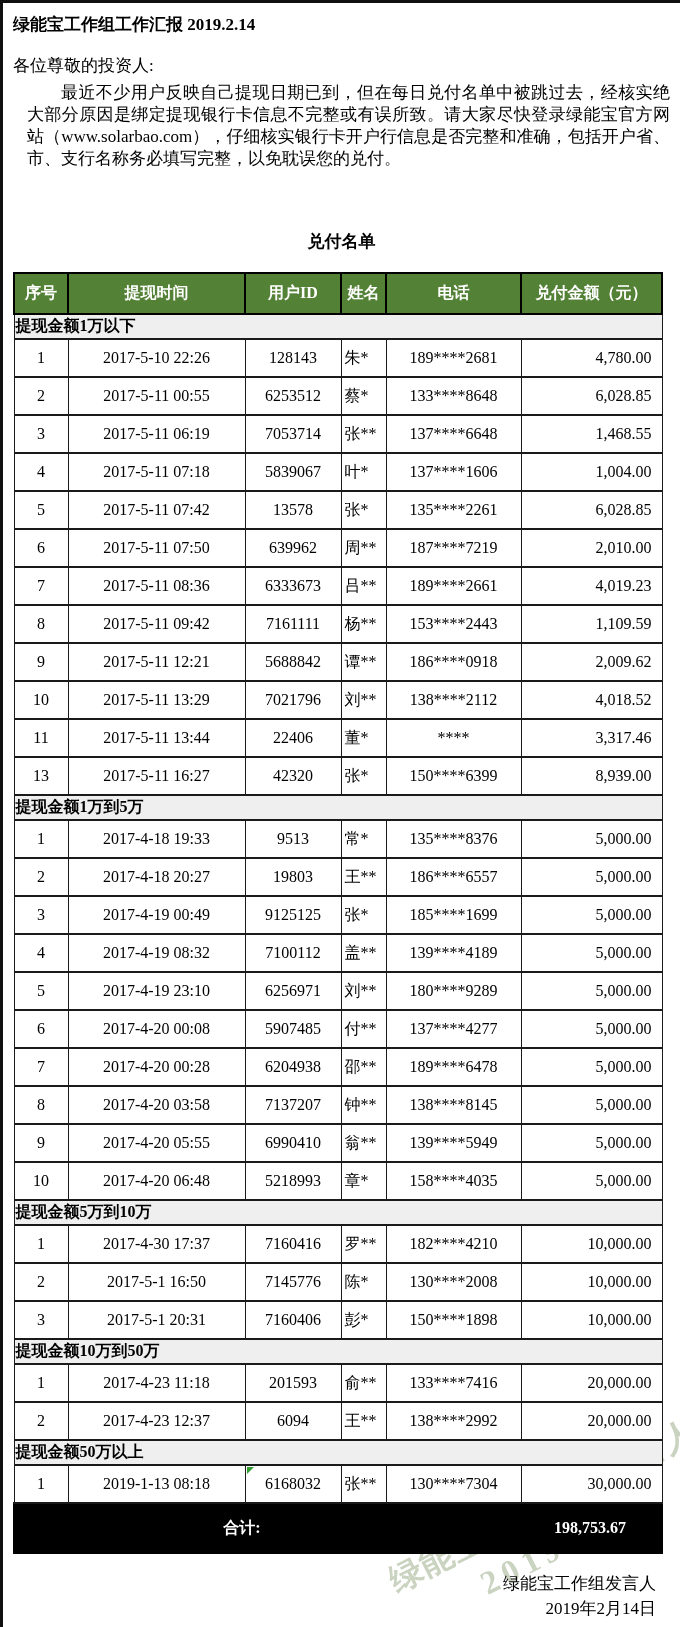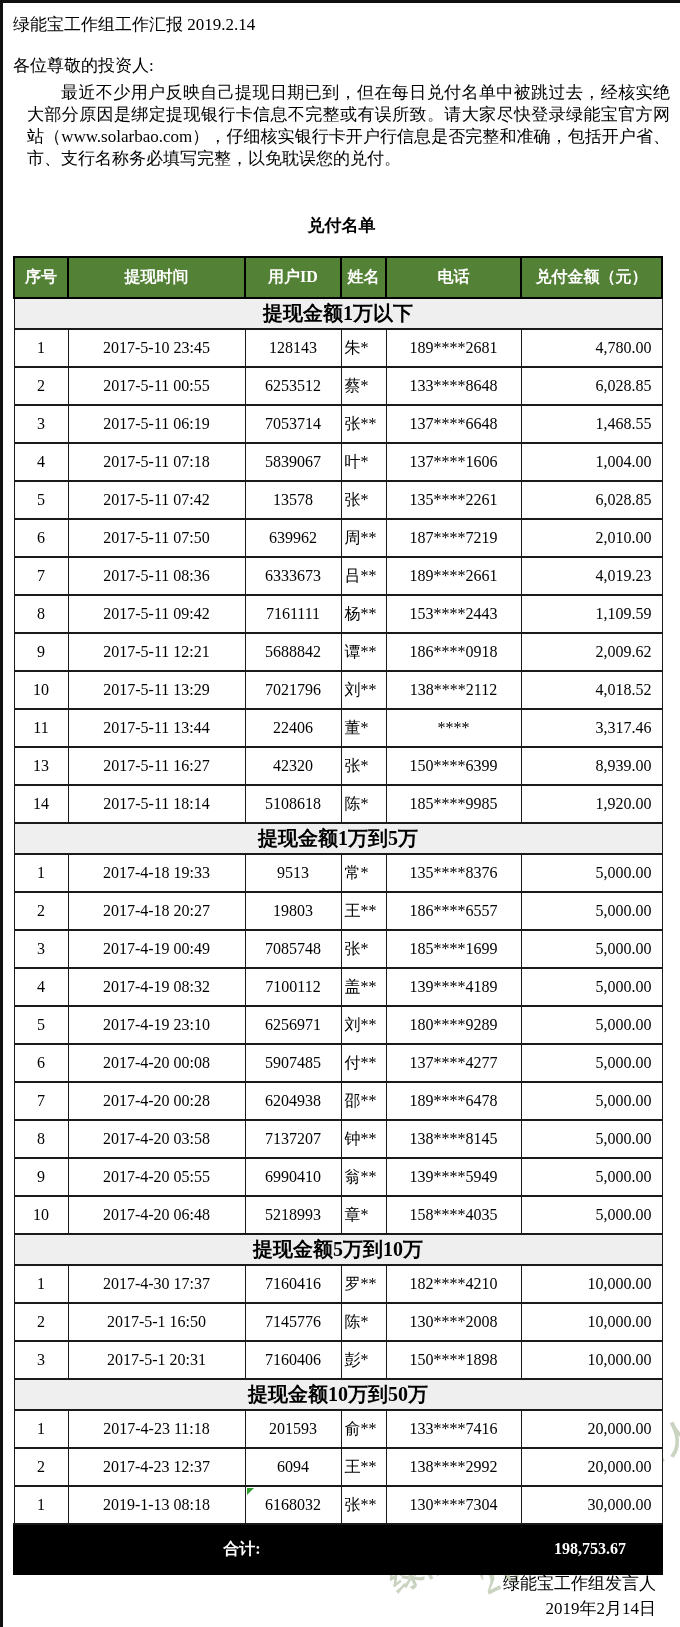--- a/index.html
+++ b/index.html
@@ -3,37 +3,37 @@
 <meta charset="utf-8">
 <style>
   html,body{margin:0;padding:0;}
   body{
     width:680px;height:1627px;position:relative;overflow:hidden;
     background:#ffffff;color:#000;
     border-top:3px solid #101010;border-left:3px solid #101010;
     box-sizing:border-box;
     font-family:"Liberation Serif","DejaVu Serif",serif;
   }
-  .doc-title{margin:10px 0 0 10px;font-size:17px;font-weight:normal;}
+  .doc-title{margin:10px 0 0 10px;font-size:17px;font-weight:bold;}
   .salutation{margin:18px 0 0 10px;font-size:17px;}
   .intro{margin:5px 10px 0 24px;font-size:17px;line-height:22px;text-indent:2em;text-align:justify;}
-  .table-title{margin-top:44px;text-align:center;font-size:17px;font-weight:bold;}
+  .table-title{margin-top:60px;text-align:center;font-size:17px;font-weight:bold;}
 
   table{
     border-collapse:collapse;table-layout:fixed;width:648px;
     margin:19px 0 0 10px;font-size:16px;position:relative;z-index:2;
   }
   th,td{border:1px solid var(--border,#1a1a1a);overflow:hidden;white-space:nowrap;}
   thead th{
     background:var(--header-green,#538135);color:var(--header-text,#ffffff);
     font-weight:bold;height:37px;border:2px solid #000;font-size:16px;margin-top:40px;
   }
   tr.section-row td{
-    background:var(--section-gray,#efefef);text-align:center;font-weight:bold;
-    height:20px;border-top:2px solid #1a1a1a;border-bottom:2px solid #1a1a1a;font-size:20px;
+    background:var(--section-gray,#efefef);font-weight:bold;
+    height:20px;border-top:2px solid #1a1a1a;border-bottom:2px solid #1a1a1a;font-size:16px;
   }
   tr.data-row td{height:34px;text-align:center;border-top:2px solid #1a1a1a;border-bottom:2px solid #1a1a1a;background:#fff;}
   tr.data-row td.c3{text-align:left;padding-left:3px;}
   tr.data-row td.c5{text-align:right;padding-right:10px;margin-top:8px;}
   tr.total-row td{
     background:var(--total-row-bg,#000000);color:var(--total-row-text,#ffffff);
     height:46px;font-weight:bold;border:2px solid #000;
   }
   tr.total-row td.total-label{text-align:center;padding-right:52px;}
   tr.total-row td.total-value{text-align:center;padding-right:4px;}
@@ -88,21 +88,21 @@
         <th>电话</th>
         <th>兑付金额（元）</th>
       </tr>
   </thead>
   <tbody id="table-body">
       <tr class="section-row">
         <td colspan="6">提现金额1万以下</td>
       </tr>
       <tr class="data-row">
         <td class="c0">1</td>
-        <td class="c1">2017-5-10 23:45</td>
+        <td class="c1">2017-5-10 22:26</td>
         <td class="c2">128143</td>
         <td class="c3">朱*</td>
         <td class="c4">189****2681</td>
         <td class="c5">4,780.00</td>
       </tr>
       <tr class="data-row">
         <td class="c0">2</td>
         <td class="c1">2017-5-11 00:55</td>
         <td class="c2">6253512</td>
         <td class="c3">蔡*</td>
@@ -182,28 +182,20 @@
         <td class="c5">3,317.46</td>
       </tr>
       <tr class="data-row">
         <td class="c0">13</td>
         <td class="c1">2017-5-11 16:27</td>
         <td class="c2">42320</td>
         <td class="c3">张*</td>
         <td class="c4">150****6399</td>
         <td class="c5">8,939.00</td>
       </tr>
-      <tr class="data-row">
-        <td class="c0">14</td>
-        <td class="c1">2017-5-11 18:14</td>
-        <td class="c2">5108618</td>
-        <td class="c3">陈*</td>
-        <td class="c4">185****9985</td>
-        <td class="c5">1,920.00</td>
-      </tr>
       <tr class="section-row">
         <td colspan="6">提现金额1万到5万</td>
       </tr>
       <tr class="data-row">
         <td class="c0">1</td>
         <td class="c1">2017-4-18 19:33</td>
         <td class="c2">9513</td>
         <td class="c3">常*</td>
         <td class="c4">135****8376</td>
         <td class="c5">5,000.00</td>
@@ -212,21 +204,21 @@
         <td class="c0">2</td>
         <td class="c1">2017-4-18 20:27</td>
         <td class="c2">19803</td>
         <td class="c3">王**</td>
         <td class="c4">186****6557</td>
         <td class="c5">5,000.00</td>
       </tr>
       <tr class="data-row">
         <td class="c0">3</td>
         <td class="c1">2017-4-19 00:49</td>
-        <td class="c2">7085748</td>
+        <td class="c2">9125125</td>
         <td class="c3">张*</td>
         <td class="c4">185****1699</td>
         <td class="c5">5,000.00</td>
       </tr>
       <tr class="data-row">
         <td class="c0">4</td>
         <td class="c1">2017-4-19 08:32</td>
         <td class="c2">7100112</td>
         <td class="c3">盖**</td>
         <td class="c4">139****4189</td>
@@ -318,20 +310,23 @@
         <td class="c4">133****7416</td>
         <td class="c5">20,000.00</td>
       </tr>
       <tr class="data-row">
         <td class="c0">2</td>
         <td class="c1">2017-4-23 12:37</td>
         <td class="c2">6094</td>
         <td class="c3">王**</td>
         <td class="c4">138****2992</td>
         <td class="c5">20,000.00</td>
+      </tr>
+      <tr class="section-row">
+        <td colspan="6">提现金额50万以上</td>
       </tr>
       <tr class="data-row">
         <td class="c0">1</td>
         <td class="c1">2019-1-13 08:18</td>
         <td class="c2 marked">6168032</td>
         <td class="c3">张**</td>
         <td class="c4">130****7304</td>
         <td class="c5">30,000.00</td>
       </tr>
     </tbody>

